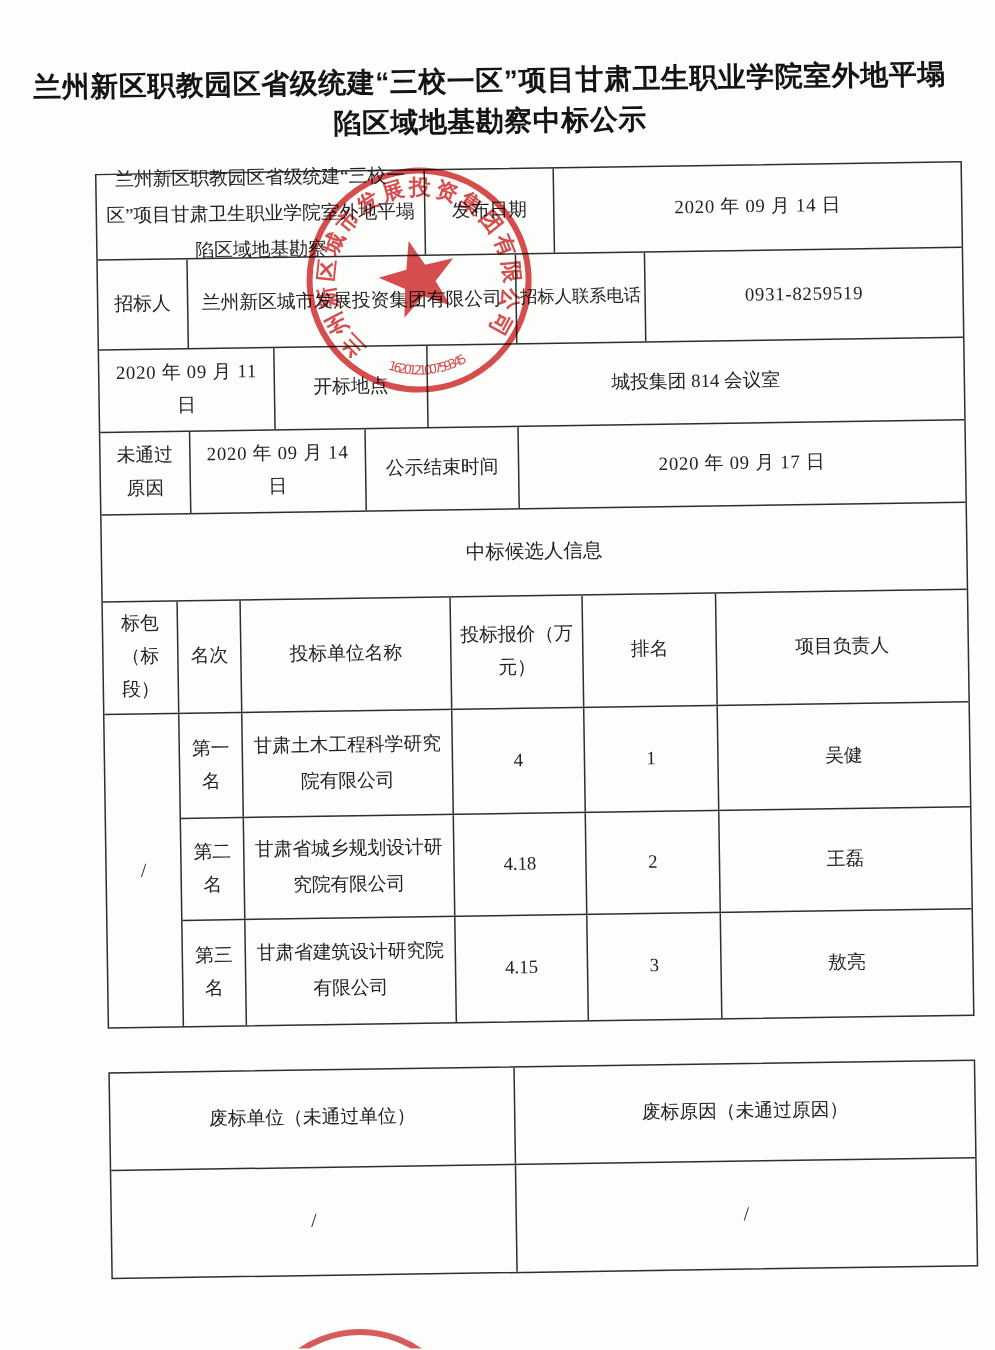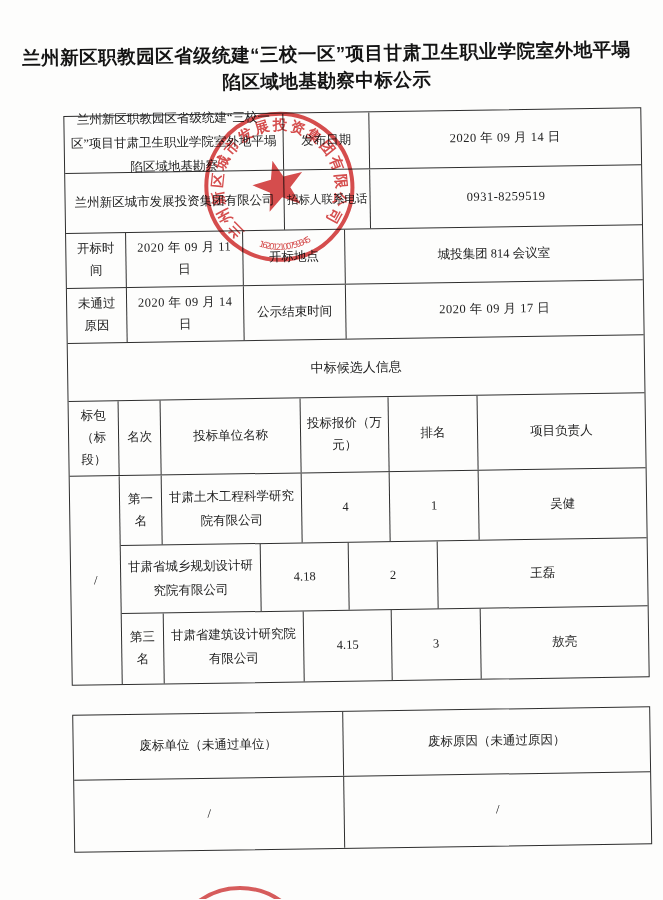--- a/index.html
+++ b/index.html
@@ -90,27 +90,27 @@
 
     <div class="tbl" id="main-table">
 
       <div class="trow h57">
         <div class="tcell w219 wrap2">兰州新区职教园区省级统建“三校一区”项目甘肃卫生职业学院室外地平塌陷区域地基勘察</div>
         <div class="tcell w86">发布日期</div>
         <div class="tcell grow end num-cell">2020 年 09 月 14 日</div>
       </div>
 
       <div class="trow h60">
+        <div class="tcell w60">招标人</div>
         <div class="tcell w219">兰州新区城市发展投资集团有限公司</div>
         <div class="tcell w86 small">招标人联系电话</div>
         <div class="tcell grow end num-cell">0931-8259519</div>
       </div>
 
       <div class="trow h55">
-        <div class="tcell w60">开标时间</div>
         <div class="tcell w117 num-cell">2020 年 09 月 11 日</div>
         <div class="tcell w102">开标地点</div>
         <div class="tcell grow end">城投集团 814 会议室</div>
       </div>
 
       <div class="trow h55">
         <div class="tcell w60">未通过原因</div>
         <div class="tcell w117 num-cell">2020 年 09 月 14 日</div>
         <div class="tcell w102">公示结束时间</div>
         <div class="tcell grow end num-cell">2020 年 09 月 17 日</div>
@@ -133,20 +133,21 @@
         <div class="cand-package">/</div>
         <div class="cand-rows">
           <div class="trow h70">
             <div class="tcell w42">第一名</div>
             <div class="tcell w140 wrap2">甘肃土木工程科学研究院有限公司</div>
             <div class="tcell w88">4</div>
             <div class="tcell w89">1</div>
             <div class="tcell grow end">吴健</div>
           </div>
           <div class="trow h68">
+            <div class="tcell w42">第二名</div>
             <div class="tcell w140 wrap2">甘肃省城乡规划设计研究院有限公司</div>
             <div class="tcell w88">4.18</div>
             <div class="tcell w89">2</div>
             <div class="tcell grow end">王磊</div>
           </div>
           <div class="trow h70 last">
             <div class="tcell w42">第三名</div>
             <div class="tcell w140 wrap2">甘肃省建筑设计研究院有限公司</div>
             <div class="tcell w88">4.15</div>
             <div class="tcell w89">3</div>

